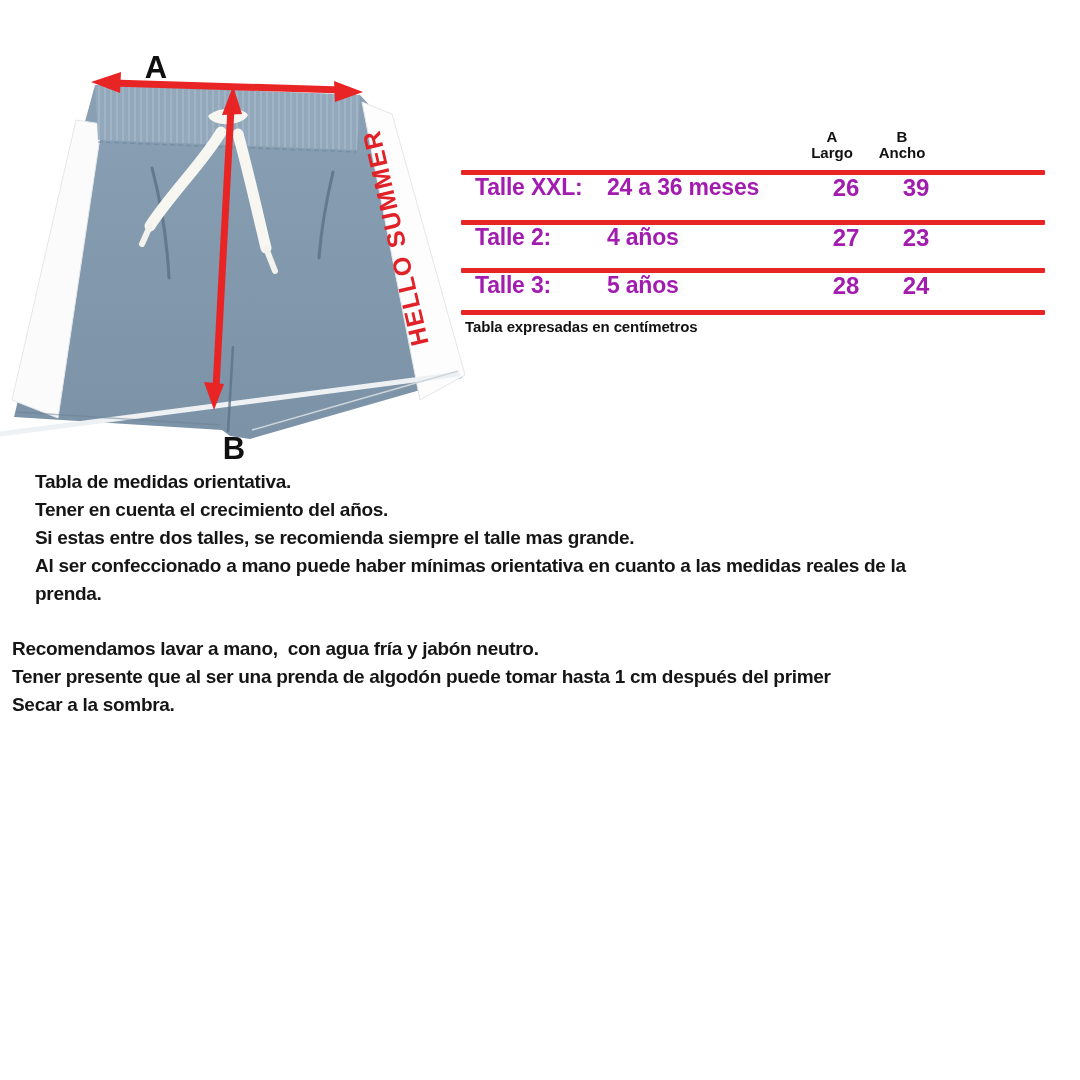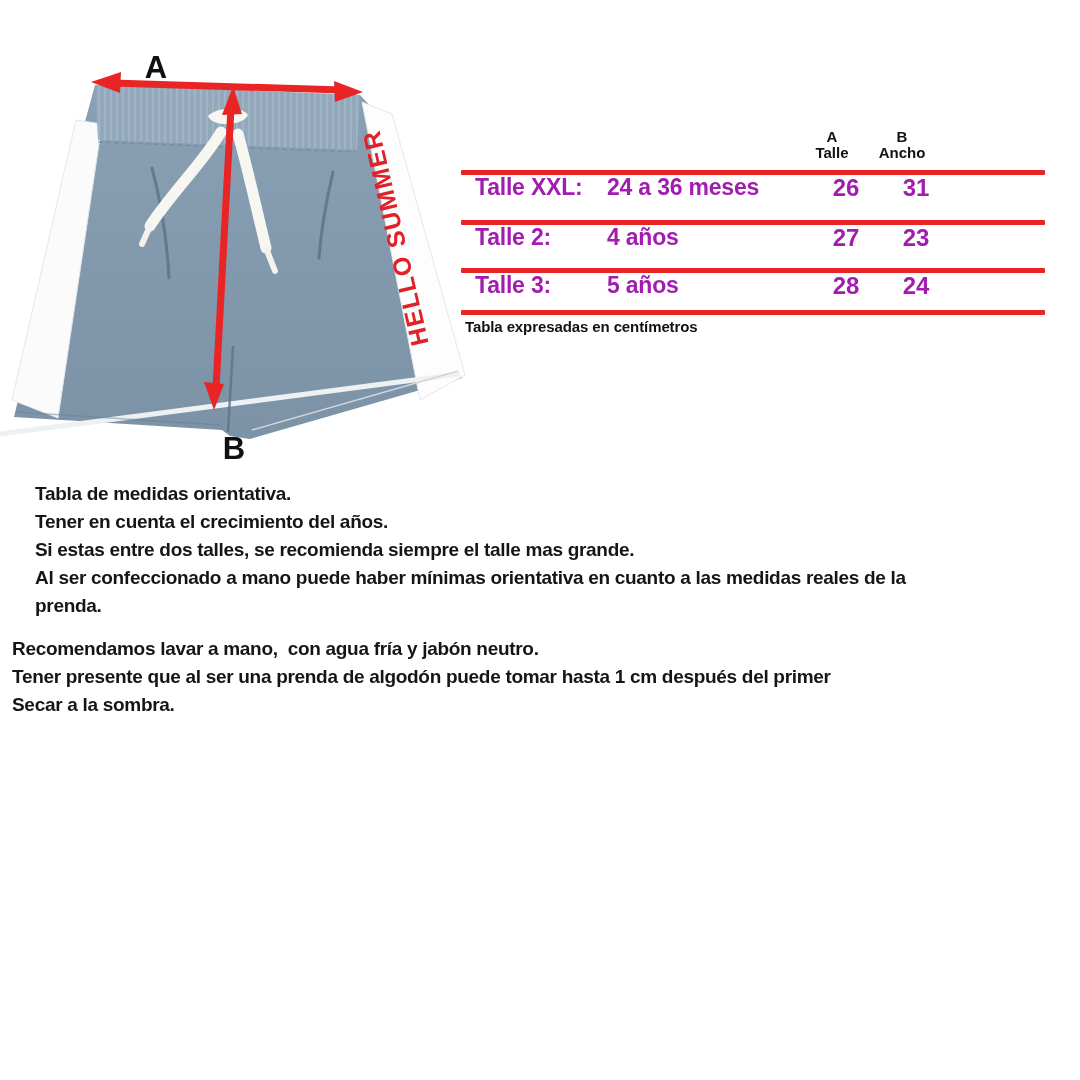--- a/index.html
+++ b/index.html
@@ -22,21 +22,21 @@
   .t-row .age{display:inline-block;white-space:pre;}
   .t-row .val{position:absolute;width:60px;text-align:center;font-size:24px;}
   .t-row .val-a{left:341px;}
   .t-row .val-b{left:411px;}
   .t-caption{position:absolute;left:4px;top:190px;font-size:15px;font-weight:bold;
     letter-spacing:-0.1px;color:#111;}
   
   .notes{position:absolute;font-weight:bold;font-size:19px;letter-spacing:-0.3px;
     color:#151515;}
   .notes .line{white-space:pre;height:28px;line-height:28px;}
-  #fit-notes{left:35px;top:480px;}
+  #fit-notes{left:35px;top:468px;}
   #care-notes{left:12px;top:635px;}
 </style>
 </head>
 <body>
 
 <div id="canvas">
 
   <svg id="shorts-svg" width="480" height="430" viewBox="0 0 480 430">
     <defs>
       <linearGradient id="fab" x1="0" y1="0" x2="0" y2="1">
@@ -90,34 +90,34 @@
       <polygon points="214,370 204,342 224,344" fill="#e92425"></polygon>
     </g>
 
     <text x="156" y="38" text-anchor="middle" font-family="Liberation Sans, sans-serif" font-size="31" font-weight="bold" fill="#101010">A</text>
     <text x="234" y="419" text-anchor="middle" font-family="Liberation Sans, sans-serif" font-size="31" font-weight="bold" fill="#101010">B</text>
   </svg>
 
   <div class="size-table">
     <div class="col-head col-a">
       <div>A</div>
-      <div>Talle</div>
+      <div>Largo</div>
     </div>
     <div class="col-head col-b">
       <div>B</div>
       <div>Ancho</div>
     </div>
 
     <div class="rule" style="top:42px"></div>
 
     <div class="t-row" style="top:46px">
       <span class="size">Talle XXL:</span>
       <span class="age">24 a 36 meses</span>
       <span class="val val-a">26</span>
-      <span class="val val-b">31</span>
+      <span class="val val-b">39</span>
     </div>
 
     <div class="rule" style="top:92px"></div>
 
     <div class="t-row" style="top:96px">
       <span class="size">Talle 2:</span>
       <span class="age">4 años</span>
       <span class="val val-a">27</span>
       <span class="val val-b">23</span>
     </div>

